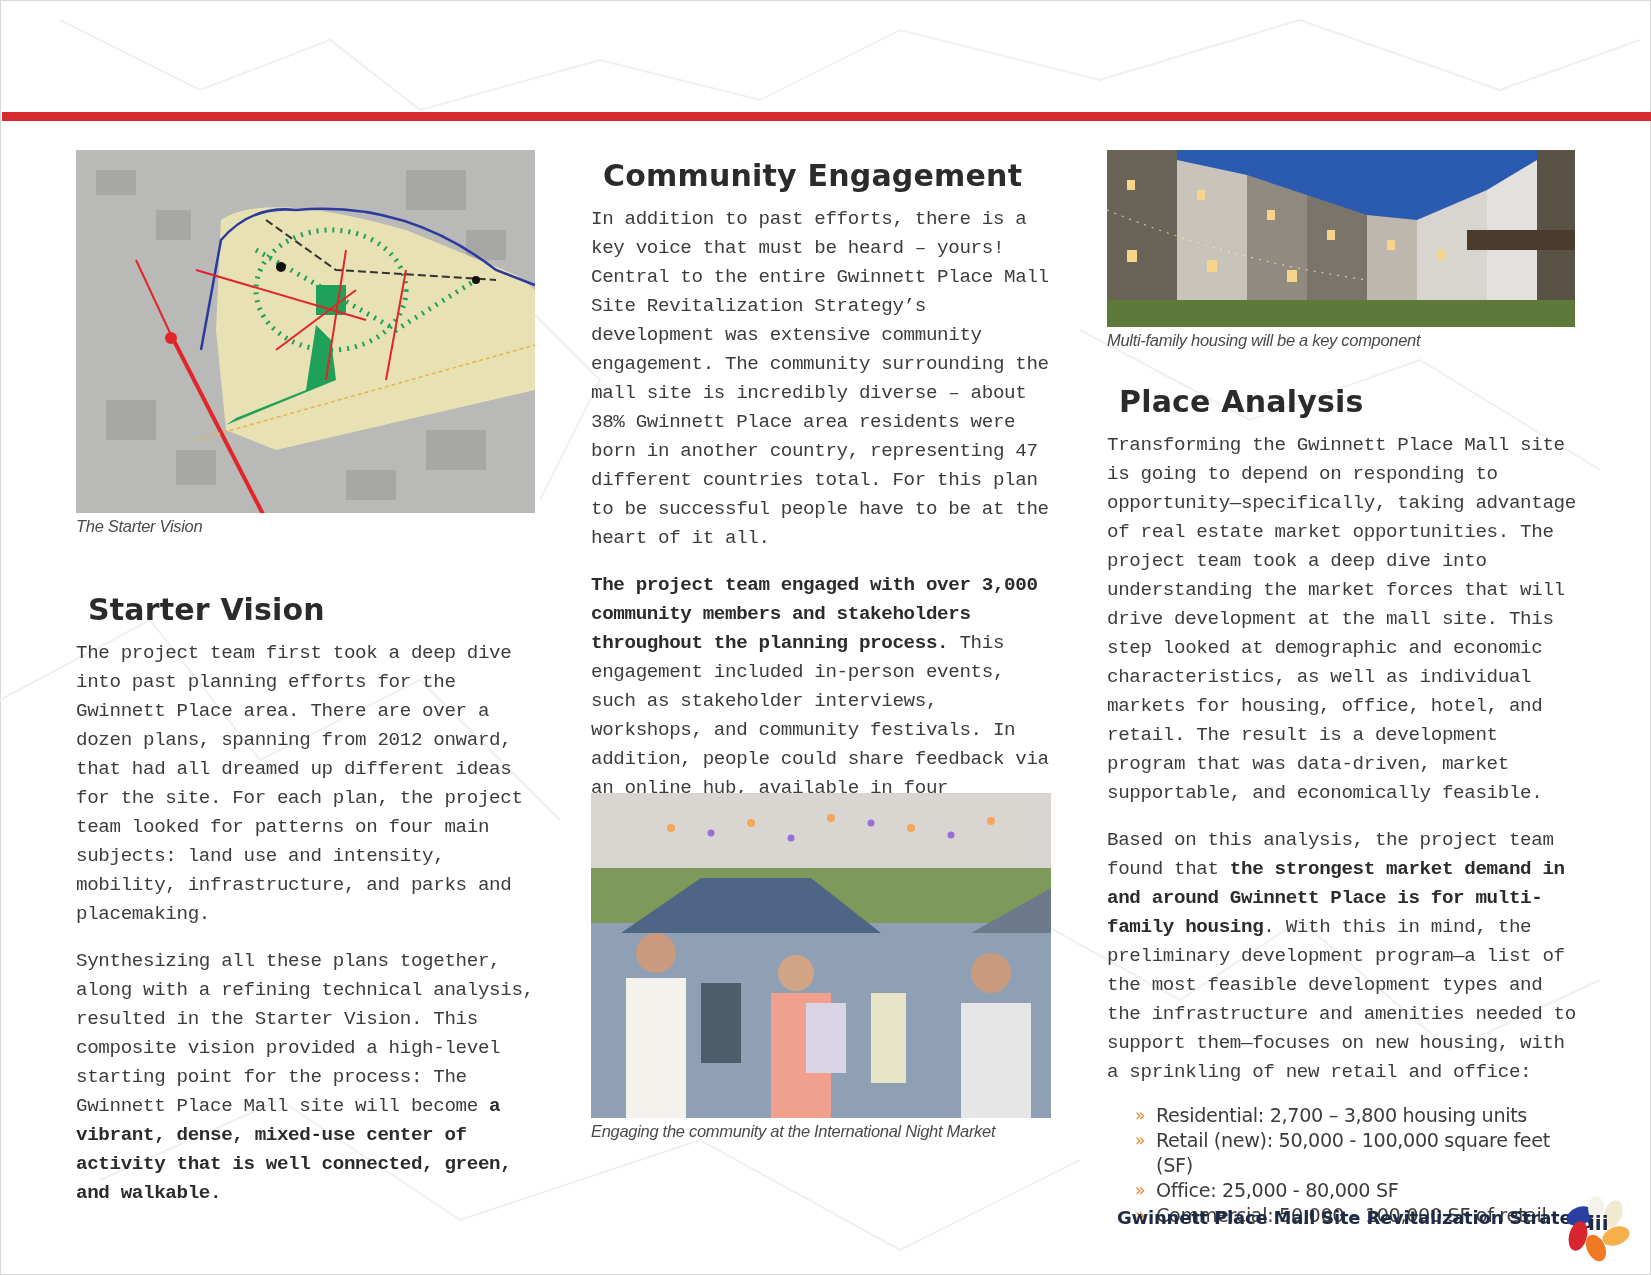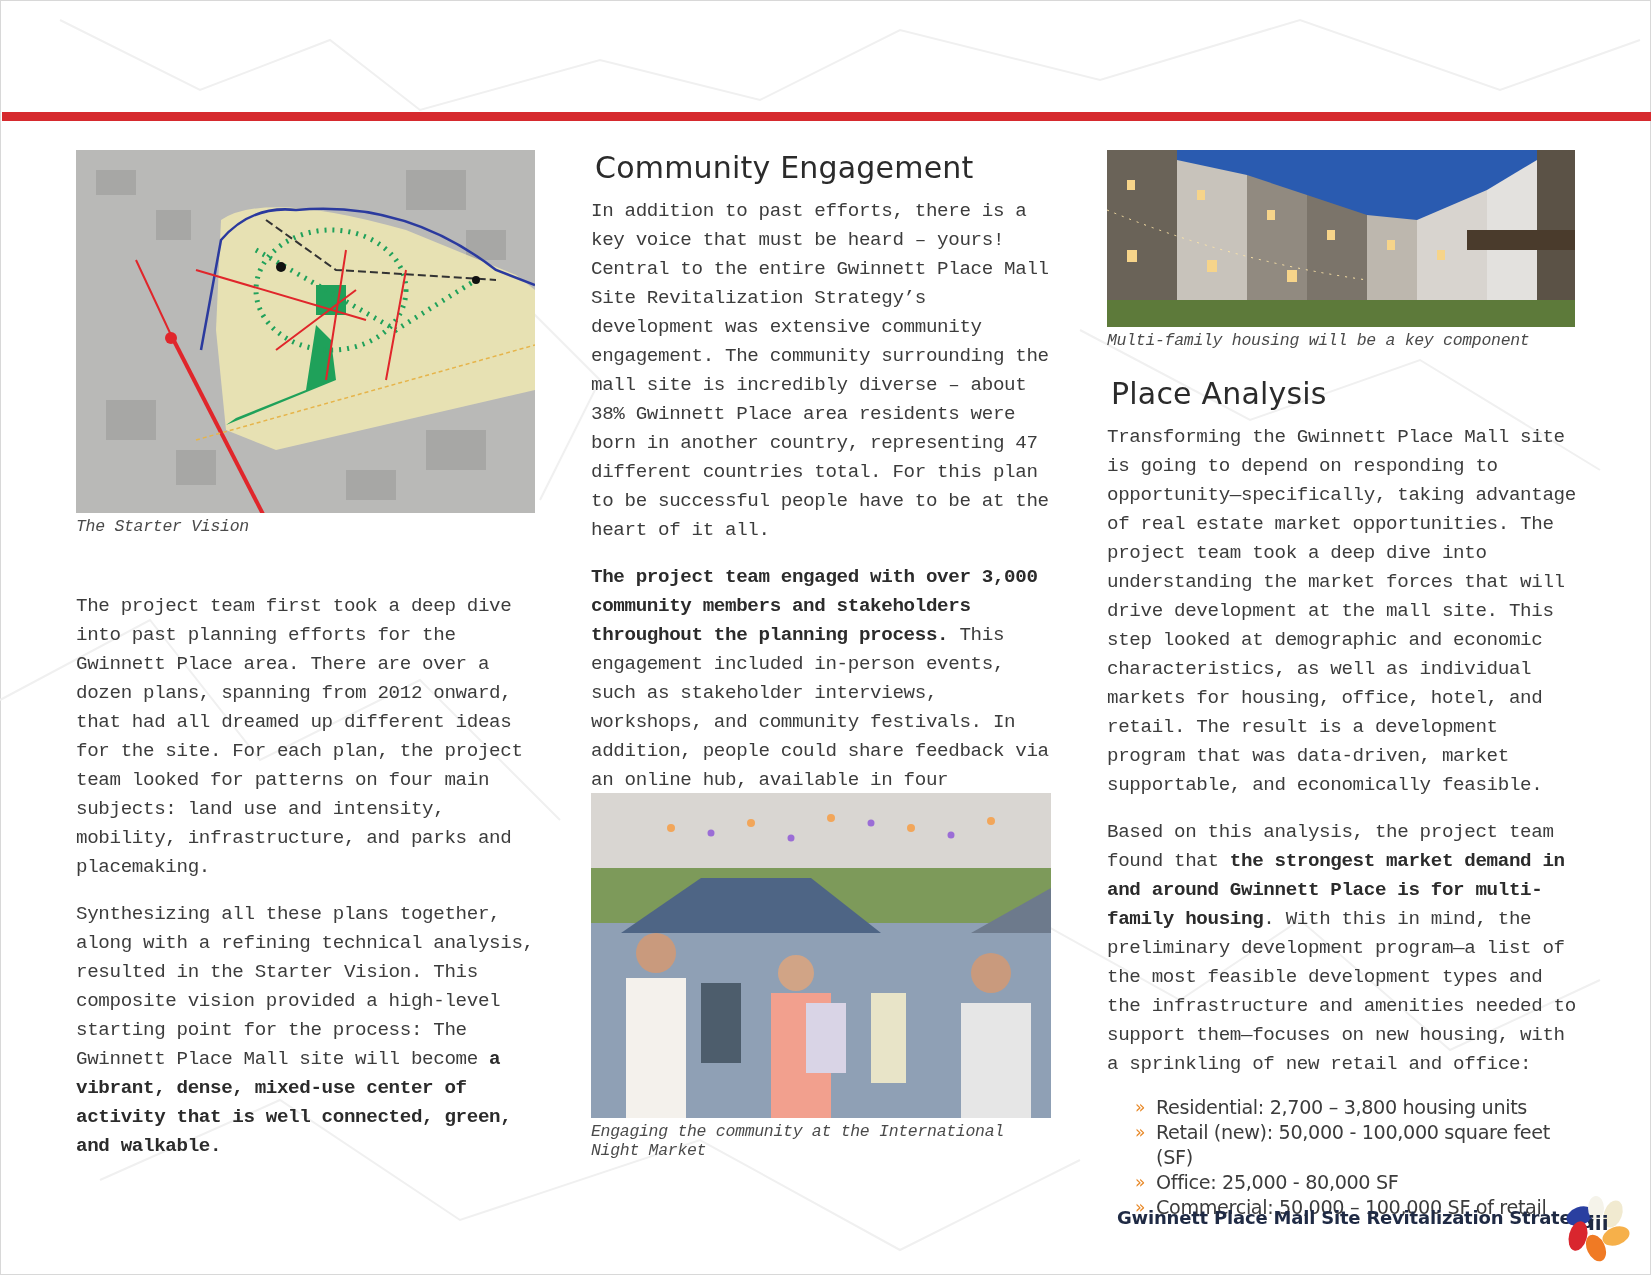--- a/index.html
+++ b/index.html
@@ -10,31 +10,31 @@
     color:#3a3a3a;
   }
   .page-border { position:absolute; left:0; top:0; width:1649px; height:1273px; border:1px solid #d8d8d8; }
   .bg-lines { position:absolute; left:0; top:0; width:1651px; height:1275px; }
   .red-band { position:absolute; left:2px; top:112px; width:1649px; height:9px; background:#d62a2e; }
 
   .col { position:absolute; }
   .col-mid { left:591px; top:146px; width:460px; }
 
   .heading {
-    font-family:"DejaVu Sans", sans-serif; font-weight:normal;
-    font-size:30px; color:#2b2b2b; letter-spacing:0.2px; margin:4px;
+    font-family:"DejaVu Sans", sans-serif; font-weight:bold;
+    font-size:30px; color:#2b2b2b; letter-spacing:0.2px; margin:12px;
   }
   .body-text {
     font-family:Liberation Mono, monospace; font-weight:normal;
     font-size:19.2px; line-height:29px; color:#3c3c3c; margin:0;
     letter-spacing:-0.35px;
   }
   .body-text b { font-weight:bold; color:#2b2b2b; }
   .caption {
-    font-family:Liberation Mono, monospace; font-style:italic;
+    font-family:Liberation Sans, sans-serif; font-style:italic;
     font-size:16.5px; color:#4a4a4a; margin:0; letter-spacing:-0.3px;
   }
 
   .map-img { position:absolute; left:76px; top:150px; width:459px; height:363px; background:#bdbdbd; overflow:hidden; }
   .housing-img { position:absolute; left:1107px; top:150px; width:468px; height:177px; overflow:hidden; background:#2d5aa8; }
   .market-img { position:absolute; left:591px; top:793px; width:460px; height:325px; overflow:hidden; background:#9aa3ad; }
 
   .bullets { list-style:none; margin:0; padding:0; }
   .bullets li { font-size:19.2px; line-height:25px; color:#3c3c3c; letter-spacing:-0.35px; position:relative; padding-left:21px; }
   .bullets .chev { position:absolute; left:0; top:0; color:#e88a2a; font-size:17px; }
@@ -92,20 +92,21 @@
     <circle cx="205" cy="117" r="5" fill="#111"></circle>
     <circle cx="400" cy="130" r="4" fill="#111"></circle>
     <path d="M120 290 L 459 195" stroke="#e6b44a" stroke-width="1.5" stroke-dasharray="4 3" fill="none"></path>
   </svg>
 </div>
 <div class="col" style="left:76px; top:517px; width:460px;">
   <p class="caption">The Starter Vision</p>
 </div>
 
 <div class="col" style="left:76px; top:580px; width:470px;">
+  <h2 class="heading">Starter Vision</h2>
   <p class="body-text" style="margin-top:12px;">The project team first took a deep dive into past planning efforts for the Gwinnett Place area. There are over a dozen plans, spanning from 2012 onward, that had all dreamed up different ideas for the site. For each plan, the project team looked for patterns on four main subjects:  land use and intensity, mobility, infrastructure, and parks and placemaking.</p>
   <p class="body-text" style="margin-top:18px;"><span>Synthesizing all these plans together, along with a refining technical analysis, resulted in the Starter Vision. This composite vision provided a high-level starting point for the process: The Gwinnett Place Mall site will become </span><b>a vibrant, dense, mixed-use center of activity that is well connected, green, and walkable.</b></p>
 </div>
 
 <div class="col col-mid">
   <h2 class="heading">Community Engagement</h2>
   <p class="body-text" style="margin-top:12px;">In addition to past efforts, there is a key voice that must be heard – yours! Central to the entire Gwinnett Place Mall Site Revitalization Strategy’s development was extensive community engagement. The community surrounding the mall site is incredibly diverse – about 38% Gwinnett Place area residents were born in another country, representing 47 different countries total. For this plan to be successful people have to be at the heart of it all.</p>
   <p class="body-text" style="margin-top:18px;"><b>The project team engaged with over 3,000 community members and stakeholders throughout the planning process.</b><span> This engagement included in-person events, such as stakeholder interviews, workshops, and community festivals. In addition, people could share feedback via an online hub, available in four languages, to stay up to date on project progress and give input on surveys and exercises.</span></p>
 </div>
 

